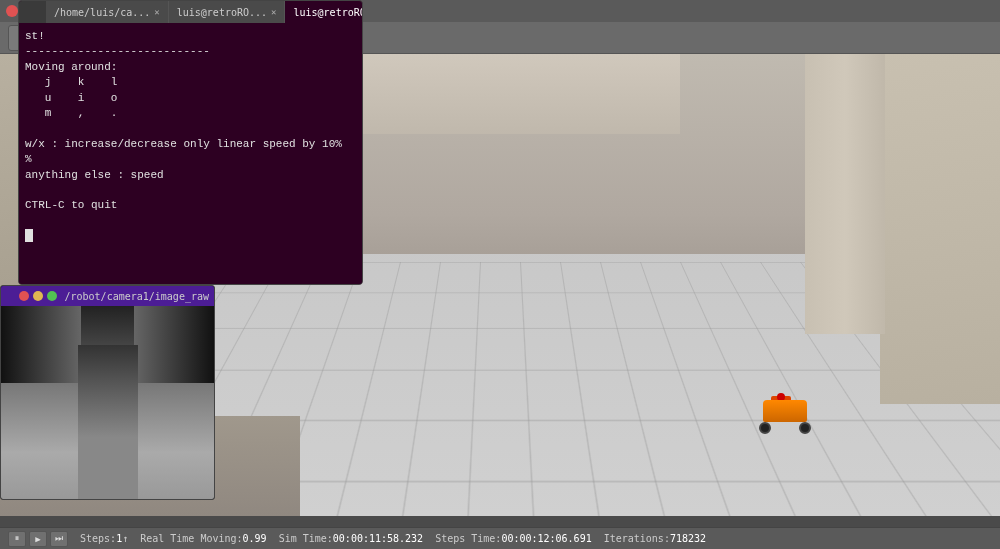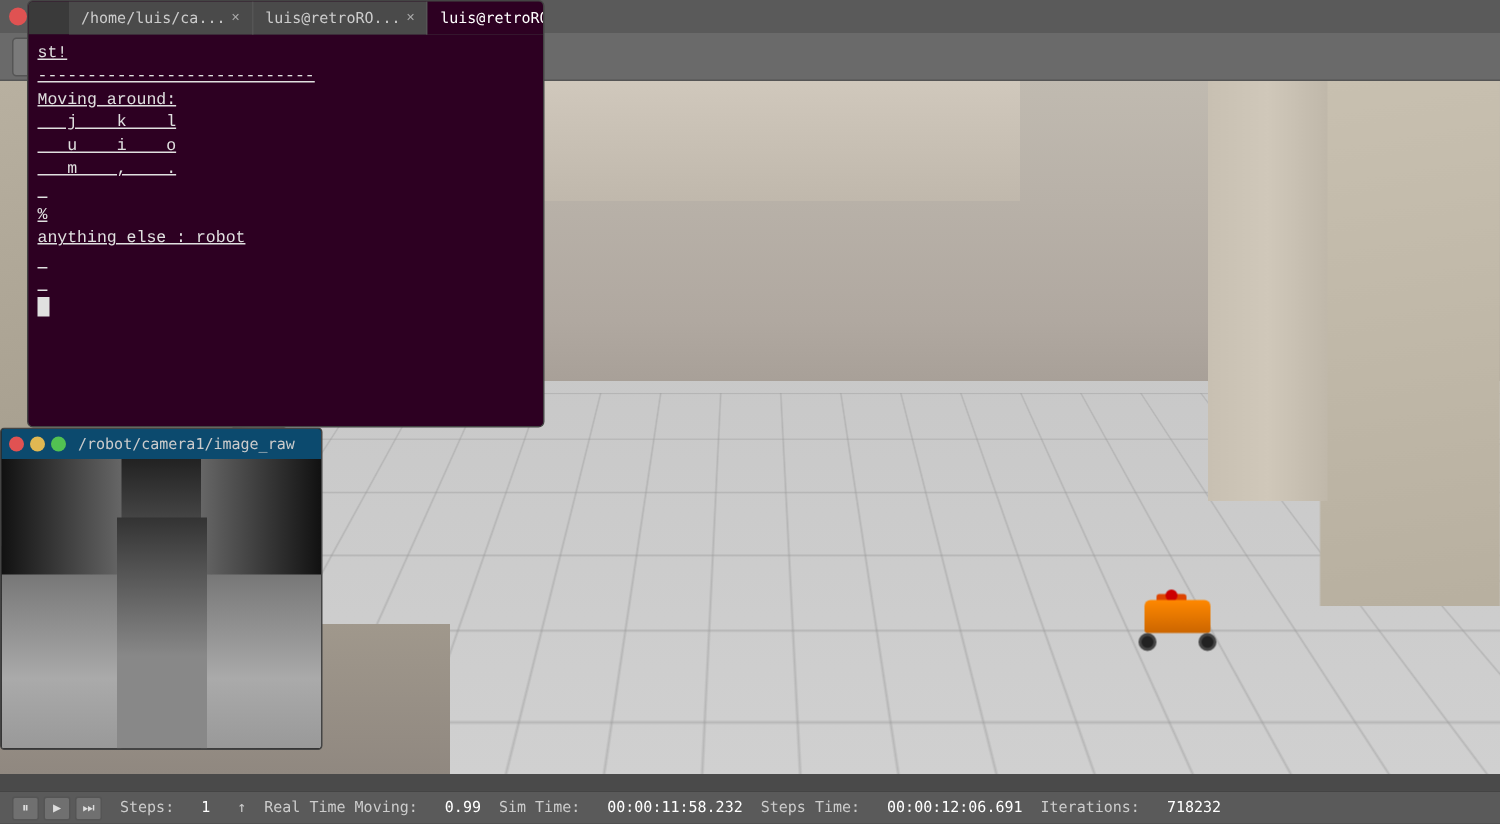--- a/index.html
+++ b/index.html
@@ -198,21 +198,21 @@
       bottom: 0; left: 0; right: 0;
       height: 22px;
       background: #5a5a5a;
       display: flex;
       align-items: center;
       padding: 0 8px;
       gap: 12px;
       border-top: 1px solid #444;
     }
     .gz-status-section {
-      display: flex; align-items: center; gap: 18px;
+      display: flex; align-items: center; gap: 0;
     }
     .gz-status-text {
       color: #ccc;
       font-size: 10px;
       font-family: monospace;
     }
     .gz-status-value {
       color: #fff;
       font-size: 10px;
       font-family: monospace;
@@ -299,21 +299,20 @@
       font-size: 11px;
       color: #e0e0e0;
       line-height: 1.4;
       background: #2d0022;
       height: calc(100% - 22px);
       overflow: hidden;
     }
     .term-line {
       white-space: pre;
       color: #e0e0e0;
-      text-decoration: underline;
     }
     .term-cursor {
       display: inline-block;
       width: 8px; height: 13px;
       background: #e0e0e0;
       vertical-align: text-bottom;
     }
 
     
     #camera-window {
@@ -324,25 +323,26 @@
       height: 215px;
       background: #111;
       border: 1px solid #444;
       border-radius: 3px;
       overflow: hidden;
       z-index: 10;
     }
     #camera-titlebar {
       width: 100%;
       height: 20px;
-      background: #0c4a6e;
+      background: #4c1d95;
       display: flex;
       align-items: center;
       padding: 0 5px;
       gap: 4px;
+      justify-content: flex-end;
     }
     .cam-win-btn {
       width: 10px; height: 10px;
       border-radius: 50%;
     }
     #cam-close { background: #e05252; }
     #cam-min   { background: #e0b852; }
     #cam-max   { background: #52c152; }
     #cam-title {
       color: #ccc;
@@ -491,23 +491,25 @@
     </div>
   </div>
   <div id="terminal-content">
     <div class="term-line">st!</div>
     <div class="term-line">----------------------------</div>
     <div class="term-line">Moving around:</div>
     <div class="term-line">   j    k    l</div>
     <div class="term-line">   u    i    o</div>
     <div class="term-line">   m    ,    .</div>
     <div class="term-line"> </div>
+    <div class="term-line">w/x : increase/decrease only linear speed by 10%</div>
     <div class="term-line">%</div>
-    <div class="term-line">anything else : robot</div>
+    <div class="term-line">anything else : speed</div>
     <div class="term-line"> </div>
+    <div class="term-line">CTRL-C to quit</div>
     <div class="term-line"> </div>
     <div class="term-line"><span class="term-cursor"></span></div>
   </div>
 </div>
 
 <div id="camera-window">
   <div id="camera-titlebar">
     <span class="cam-win-btn" id="cam-close"></span>
     <span class="cam-win-btn" id="cam-min"></span>
     <span class="cam-win-btn" id="cam-max"></span>

